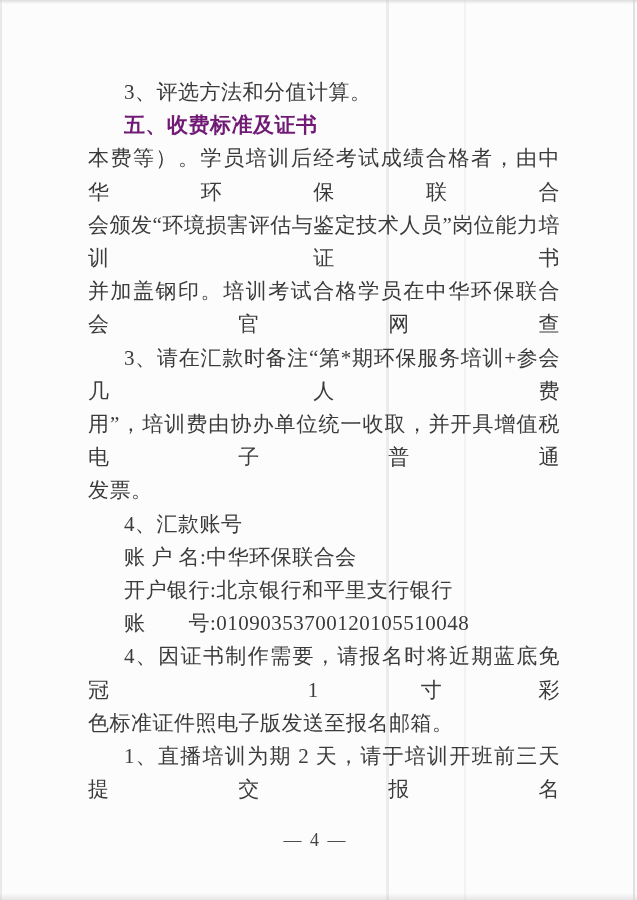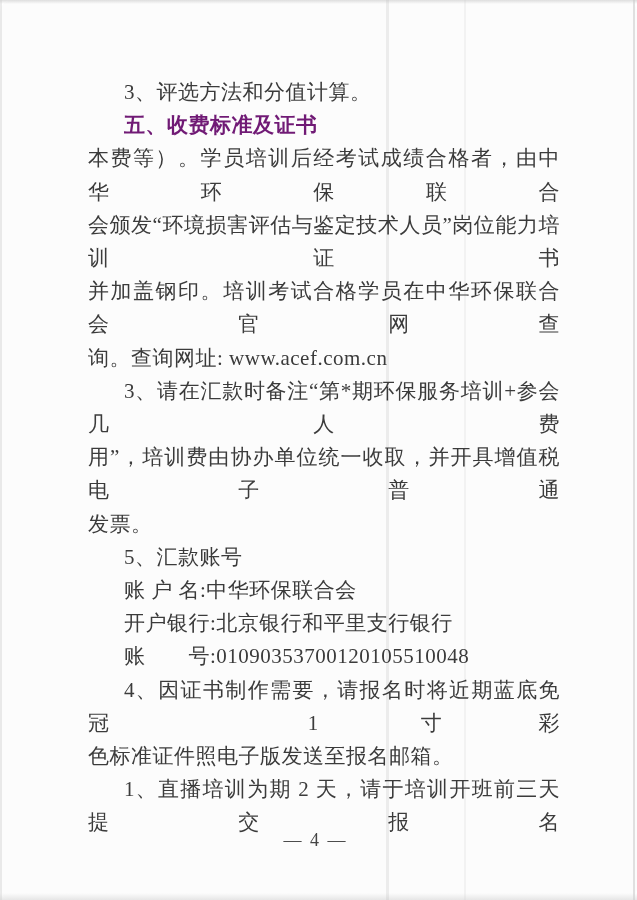--- a/index.html
+++ b/index.html
@@ -92,25 +92,24 @@
   <div class="edge-right"></div>
   <div class="fold-line-1"></div>
   <div class="fold-line-2"></div>
 
   <main class="text-block">
     <p class="ln indent">3、评选方法和分值计算。</p>
     <p class="ln indent heading">五、收费标准及证书</p>
     <p class="ln fill">本费等）。学员培训后经考试成绩合格者，由中华环保联合</p>
     <p class="ln fill">会颁发“环境损害评估与鉴定技术人员”岗位能力培训证书</p>
     <p class="ln fill">并加盖钢印。培训考试合格学员在中华环保联合会官网查</p>
-    <p class="ln">询。查询网址: www.acef.com.cn</p>
     <p class="ln indent fill">3、请在汇款时备注“第*期环保服务培训+参会几人费</p>
     <p class="ln fill">用”，培训费由协办单位统一收取，并开具增值税电子普通</p>
     <p class="ln">发票。</p>
-    <p class="ln indent">5、汇款账号</p>
+    <p class="ln indent">4、汇款账号</p>
     <p class="ln indent">账 户 名:中华环保联合会</p>
     <p class="ln indent">开户银行:北京银行和平里支行银行</p>
     <p class="ln indent">账　　号:01090353700120105510048</p>
     <p class="ln indent fill">4、因证书制作需要，请报名时将近期蓝底免冠 1 寸彩</p>
     <p class="ln">色标准证件照电子版发送至报名邮箱。</p>
     <p class="ln indent fill">1、直播培训为期 2 天，请于培训开班前三天提交报名</p>
 
   </main>
 
   <p class="page-num">— 4 —</p>

